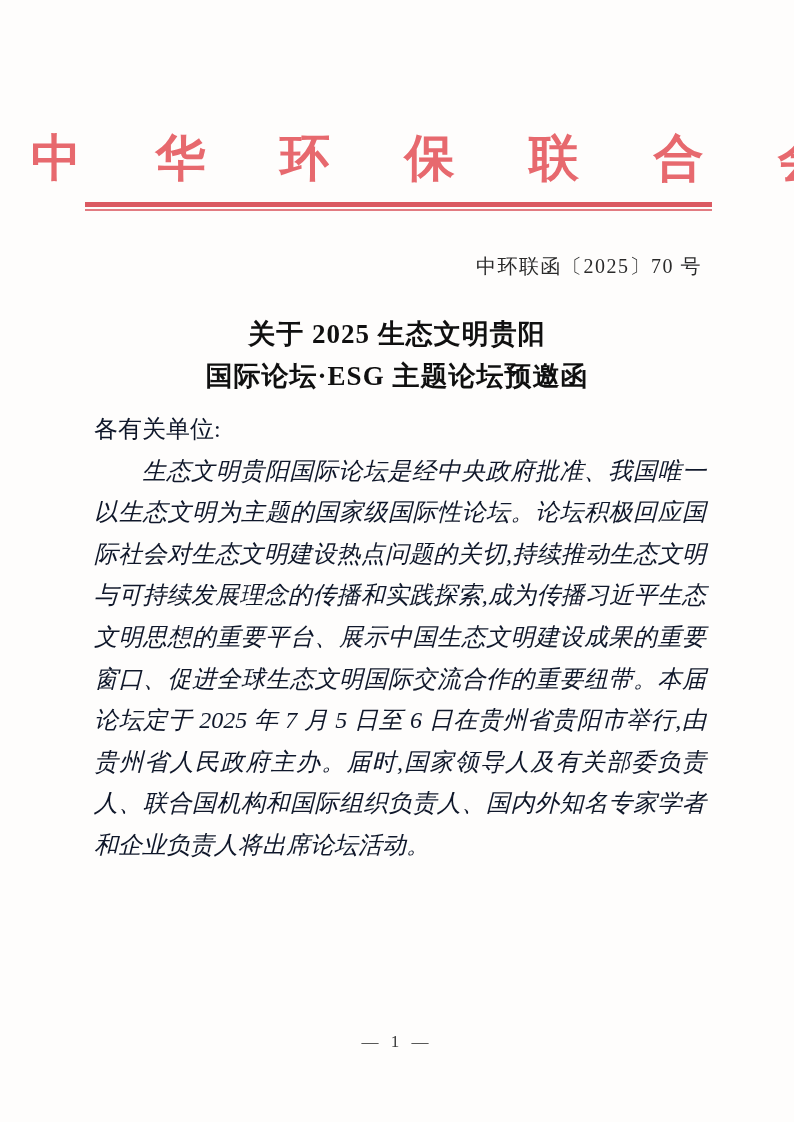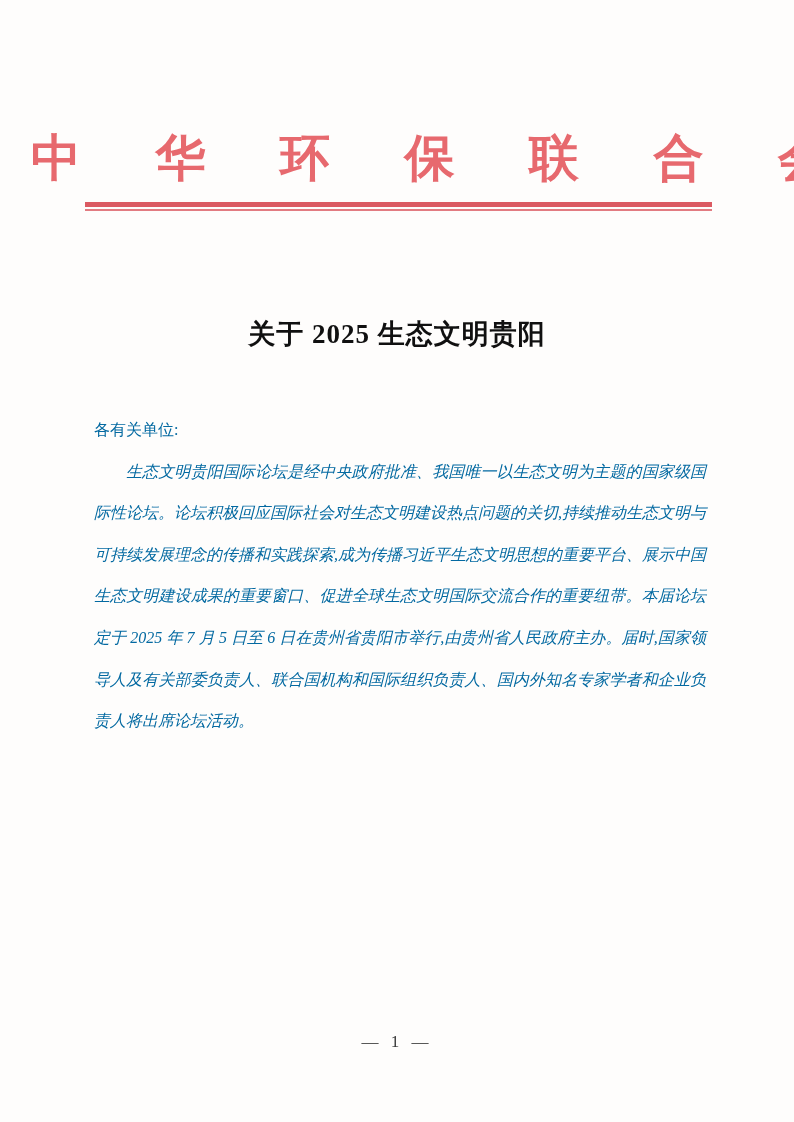--- a/index.html
+++ b/index.html
@@ -77,24 +77,24 @@
     color: #101010;
     letter-spacing: 1px;
   }
   .title-line { display: block; }
   
   .doc-body {
     position: absolute;
     top: 409px;
     left: 94px;
     width: 612px;
-    font-size: 16px;
+    font-size: 24px;
     line-height: 41.6px;
     text-align: justify;
-    color: #0369a1;
+    color: #0f172a;
   }
   .doc-body p { margin: 0; }
   .para { text-indent: 2em; font-style: italic; }
   
   .page-number {
     position: absolute;
     top: 1029px;
     left: 0;
     right: 0;
     text-align: center;
@@ -111,23 +111,25 @@
 
   <header class="letterhead">
     <div class="letterhead-text">中 华 环 保 联 合 会</div>
   </header>
 
   <div class="divider">
     <div class="line-thick"></div>
     <div class="line-thin"></div>
   </div>
 
+  <div class="doc-number">中环联函〔2025〕70 号</div>
 
   <h1 class="doc-title">
     <span class="title-line">关于 2025 生态文明贵阳</span>
+    <span class="title-line">国际论坛·ESG 主题论坛预邀函</span>
   </h1>
 
   <main class="doc-body">
     <p class="salutation">各有关单位:</p>
     <p class="para">生态文明贵阳国际论坛是经中央政府批准、我国唯一以生态文明为主题的国家级国际性论坛。论坛积极回应国际社会对生态文明建设热点问题的关切,持续推动生态文明与可持续发展理念的传播和实践探索,成为传播习近平生态文明思想的重要平台、展示中国生态文明建设成果的重要窗口、促进全球生态文明国际交流合作的重要纽带。本届论坛定于 2025 年 7 月 5 日至 6 日在贵州省贵阳市举行,由贵州省人民政府主办。届时,国家领导人及有关部委负责人、联合国机构和国际组织负责人、国内外知名专家学者和企业负责人将出席论坛活动。</p>
   </main>
 
   <footer class="page-number">— 1 —</footer>
 
 </div>

